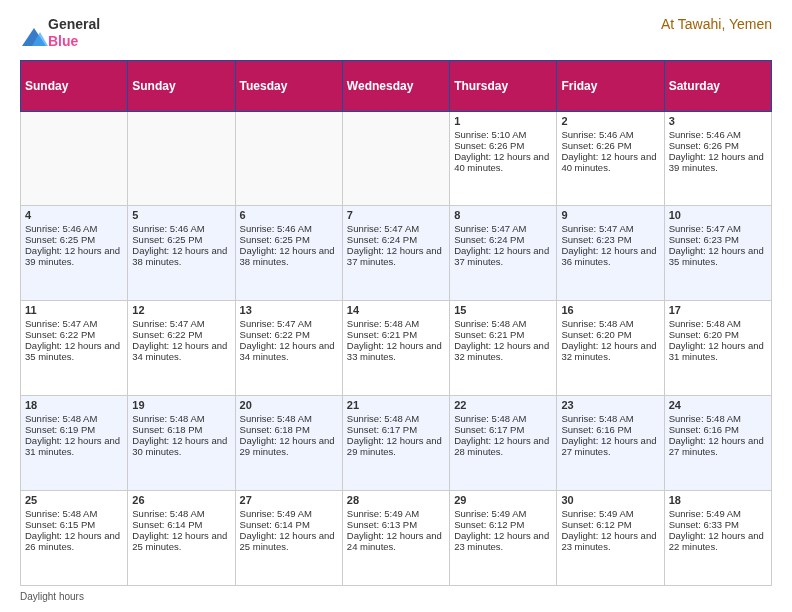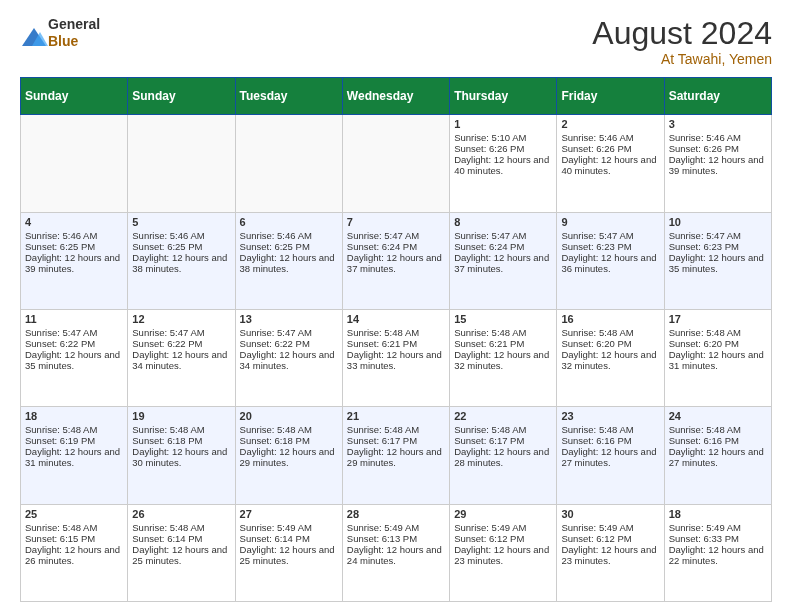--- a/index.html
+++ b/index.html
@@ -26,21 +26,21 @@
     .logo {
       display: flex;
       align-items: flex-end;
     }
     .logo-text {
       font-size: 14px;
       font-weight: bold;
       line-height: 1.2;
     }
     .logo-text .general { color: #333; }
-    .logo-text .blue { color: #a16207; }
+    .logo-text .blue { color: #ec4899; }
     .logo-icon {
       width: 28px;
       height: 24px;
     }
     .title-block {
       text-align: right;
     }
     .month-year {
       font-size: 32px;
       font-weight: normal;
@@ -52,25 +52,25 @@
       color: #a16207;
     }
     .calendar {
       flex: 1;
       border: 1px solid #ccc;
       border-collapse: collapse;
       width: 100%;
       table-layout: fixed;
     }
     .calendar th {
-      background: #15803d;
+      background: #be185d;
       color: #fff;
       font-size: 12px;
       font-weight: bold;
-      padding: 11px 4px;
+      padding: 18px 4px;
       text-align: left;
       border: 1px solid #1050a0;
     }
     .calendar td {
       border: 1px solid #ccc;
       vertical-align: top;
       padding: 3px 4px;
       font-size: 9.5px;
       color: #333;
       background: #fff;
@@ -106,21 +106,20 @@
       <svg class="logo-icon" viewBox="0 0 28 24" xmlns="http://www.w3.org/2000/svg">
         <polygon points="14,2 26,20 2,20" fill="#1565c0" opacity="0.85"></polygon>
         <polygon points="20,6 28,20 12,20" fill="#42a5f5" opacity="0.7"></polygon>
       </svg>
       <div class="logo-text">
         <div class="general">General</div>
         <div class="blue">Blue</div>
       </div>
     </div>
     <div class="title-block">
-      <div class="month-year">August 2024</div>
       <div class="location">At Tawahi, Yemen</div>
     </div>
   </div>
 
   <table class="calendar">
     <thead>
       <tr>
       <th>Sunday</th>
           <th>Sunday</th>
           <th>Tuesday</th>
@@ -327,13 +326,16 @@
           <td>
             <span class="day-num">18</span>
             <div>Sunrise: 5:49 AM</div>
             <div>Sunset: 6:33 PM</div>
             <div>Daylight: 12 hours and 22 minutes.</div>
           </td>
         </tr>
       </tbody>
   </table>
 
+  <div class="footer">
+    <span>Daylight hours</span>
+  </div>
 </div>
 
 </body></html>

